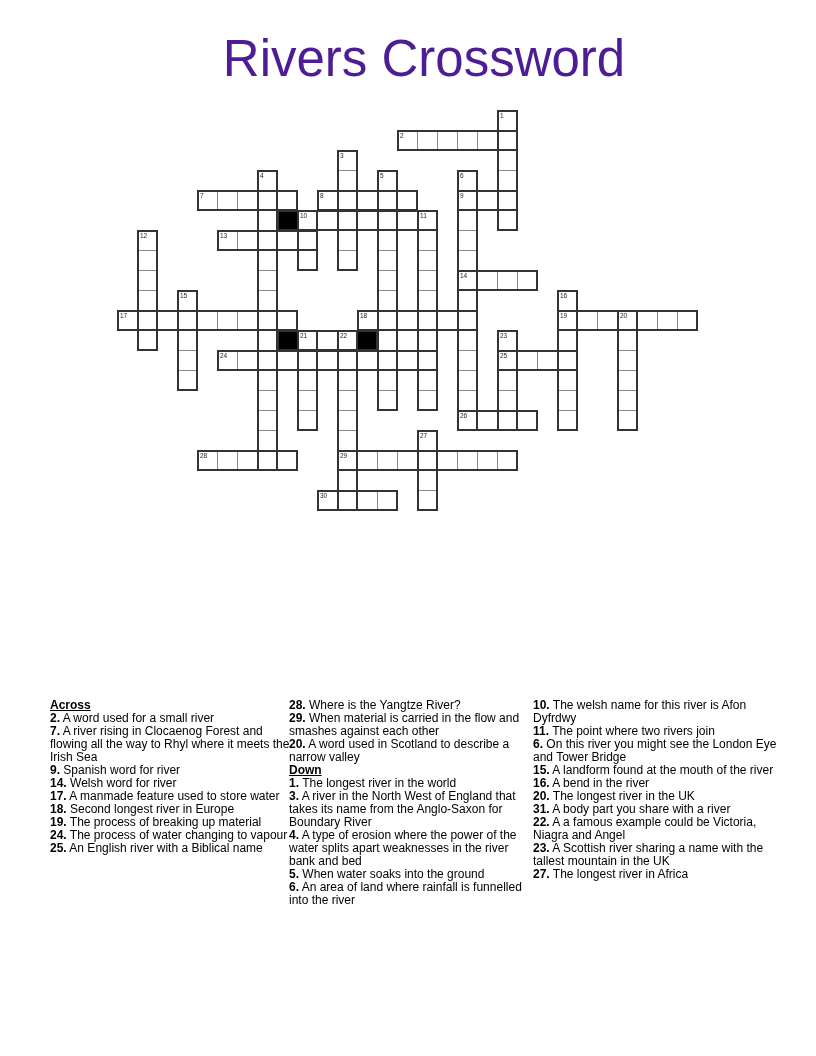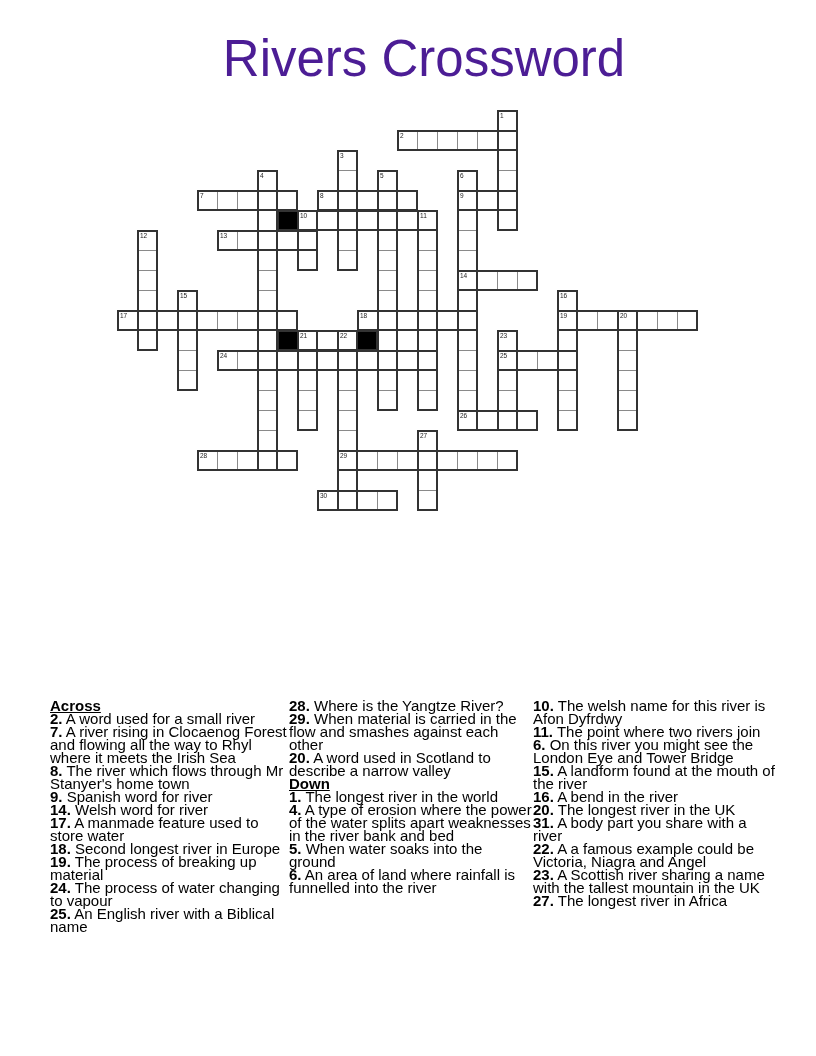--- a/index.html
+++ b/index.html
@@ -19,21 +19,21 @@
   .cell.black{background:#000000;border-color:#000000;}
   .word-outline{
     position:absolute;box-sizing:border-box;border:2px solid #333333;
     pointer-events:none;background:transparent;
   }
   .num{
     position:absolute;top:1px;left:2px;font-size:6.5px;line-height:7px;
     color:#1c1c1c;z-index:6;font-family:"Liberation Sans",sans-serif;
   }
   .clue-col{
-    position:absolute;top:699px;font-size:15px;line-height:13px;color:#000;
+    position:absolute;top:699px;font-size:12px;line-height:13px;color:#000;
   }
   #clue-col-1{left:50px;width:240px;}
   #clue-col-2{left:289px;width:243px;}
   #clue-col-3{left:533px;width:246px;}
   .clue-header{font-weight:bold;text-decoration:underline;}
   .clue{margin:0;}
   .clue b{font-weight:bold;}
 </style>
 </head>
 <body>
@@ -308,35 +308,35 @@
     <div class="word-outline" style="left: 380px; top: 220px; width: 21px; height: 101px;"></div>
     <div class="word-outline" style="left: 300px; top: 320px; width: 21px; height: 81px;"></div>
     <div class="word-outline" style="left: 160px; top: 100px; width: 161px; height: 21px;"></div>
     <div class="word-outline" style="left: 160px; top: 220px; width: 101px; height: 21px;"></div>
   </div>
 
 <div class="clue-col" id="clue-col-1">
     <div class="clue-header">Across</div>
     <div class="clue"><b>2.</b> A word used for a small river</div>
     <div class="clue"><b>7.</b> A river rising in Clocaenog Forest and flowing all the way to Rhyl where it meets the Irish Sea</div>
-    <div class="clue"><b>8.</b> The river which flows through Mr Stanyer's home town</div>
     <div class="clue"><b>9.</b> Spanish word for river</div>
     <div class="clue"><b>14.</b> Welsh word for river</div>
     <div class="clue"><b>17.</b> A manmade feature used to store water</div>
     <div class="clue"><b>18.</b> Second longest river in Europe</div>
     <div class="clue"><b>19.</b> The process of breaking up material</div>
     <div class="clue"><b>24.</b> The process of water changing to vapour</div>
     <div class="clue"><b>25.</b> An English river with a Biblical name</div>
   </div>
 <div class="clue-col" id="clue-col-2">
     <div class="clue"><b>28.</b> Where is the Yangtze River?</div>
     <div class="clue"><b>29.</b> When material is carried in the flow and smashes against each other</div>
     <div class="clue"><b>20.</b> A word used in Scotland to describe a narrow valley</div>
     <div class="clue-header">Down</div>
     <div class="clue"><b>1.</b> The longest river in the world</div>
+    <div class="clue"><b>3.</b> A river in the North West of England that takes its name from the Anglo-Saxon for Boundary River</div>
     <div class="clue"><b>4.</b> A type of erosion where the power of the water splits apart weaknesses in the river bank and bed</div>
     <div class="clue"><b>5.</b> When water soaks into the ground</div>
     <div class="clue"><b>6.</b> An area of land where rainfall is funnelled into the river</div>
   </div>
 <div class="clue-col" id="clue-col-3">
     <div class="clue"><b>10.</b> The welsh name for this river is Afon Dyfrdwy</div>
     <div class="clue"><b>11.</b> The point where two rivers join</div>
     <div class="clue"><b>6.</b> On this river you might see the London Eye and Tower Bridge</div>
     <div class="clue"><b>15.</b> A landform found at the mouth of the river</div>
     <div class="clue"><b>16.</b> A bend in the river</div>

